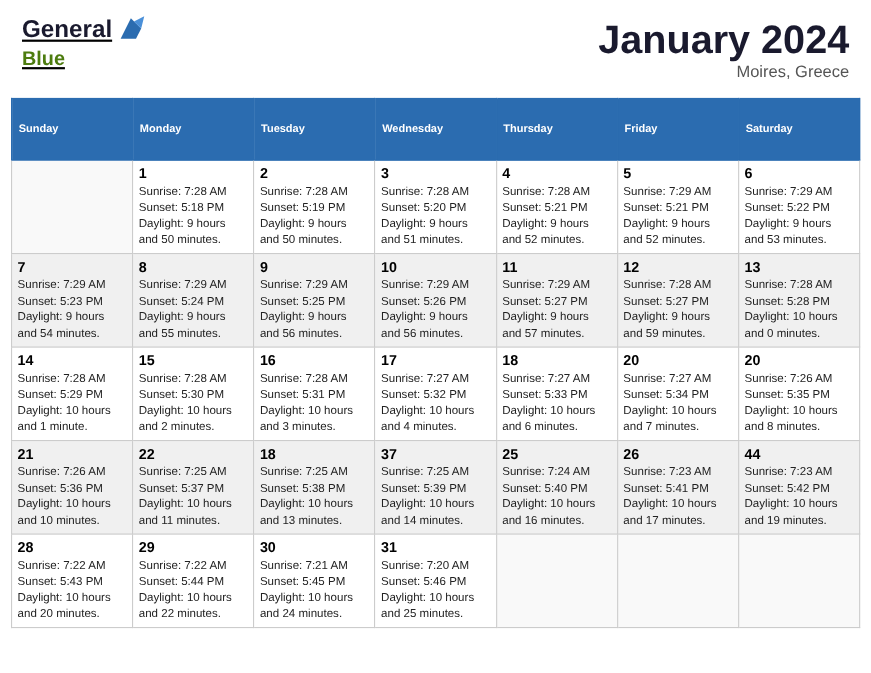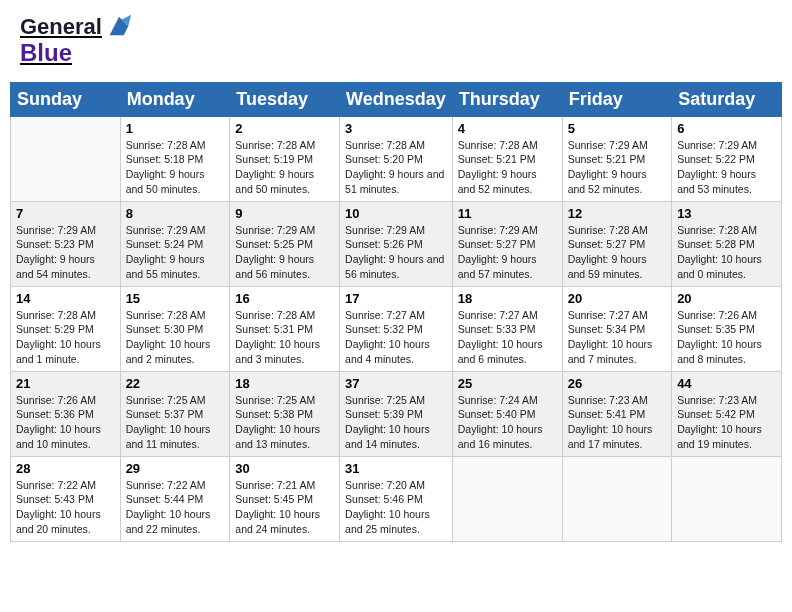--- a/index.html
+++ b/index.html
@@ -51,22 +51,22 @@
     }
     .calendar {
       width: 100%;
       border-collapse: collapse;
       font-size: 11px;
     }
     .calendar th {
       background-color: #2b6cb0;
       color: #fff;
       text-align: left;
-      padding: 6px 6px;
-      font-size: 18px;
+      padding: 22px 6px;
+      font-size: 10px;
       font-weight: bold;
       border: 1px solid #2b6cb0;
     }
     .calendar td {
       border: 1px solid #ccc;
       vertical-align: top;
       padding: 4px 5px;
       width: calc(100%/7);
       min-height: 80px;
       height: 85px;
@@ -93,23 +93,27 @@
 <body>
 
 <div class="header">
   <div class="logo">
     <div>
       <div class="logo-text">
         General<svg class="logo-icon" viewBox="0 0 30 30" style="display:inline-block;vertical-align:middle;margin-left:3px;margin-top:-4px">
             <polygon points="5,25 15,5 25,15 20,25" fill="#2b6cb0"></polygon>
             <polygon points="18,8 28,3 25,15" fill="#4a90d9"></polygon>
           </svg><br>
-        <span style="color:#4c1d95;font-size:24px;font-weight:bold;">Blue</span>
+        <span style="color:#4d7c0f;font-size:18px;font-weight:bold;">Blue</span>
       </div>
     </div>
+  </div>
+  <div class="title-block">
+    <div class="month-title">January 2024</div>
+    <div class="location">Moires, Greece</div>
   </div>
 </div>
 
 <table class="calendar">
   <thead>
     <tr>
     <th>Sunday</th>
         <th>Monday</th>
         <th>Tuesday</th>
         <th>Wednesday</th>

